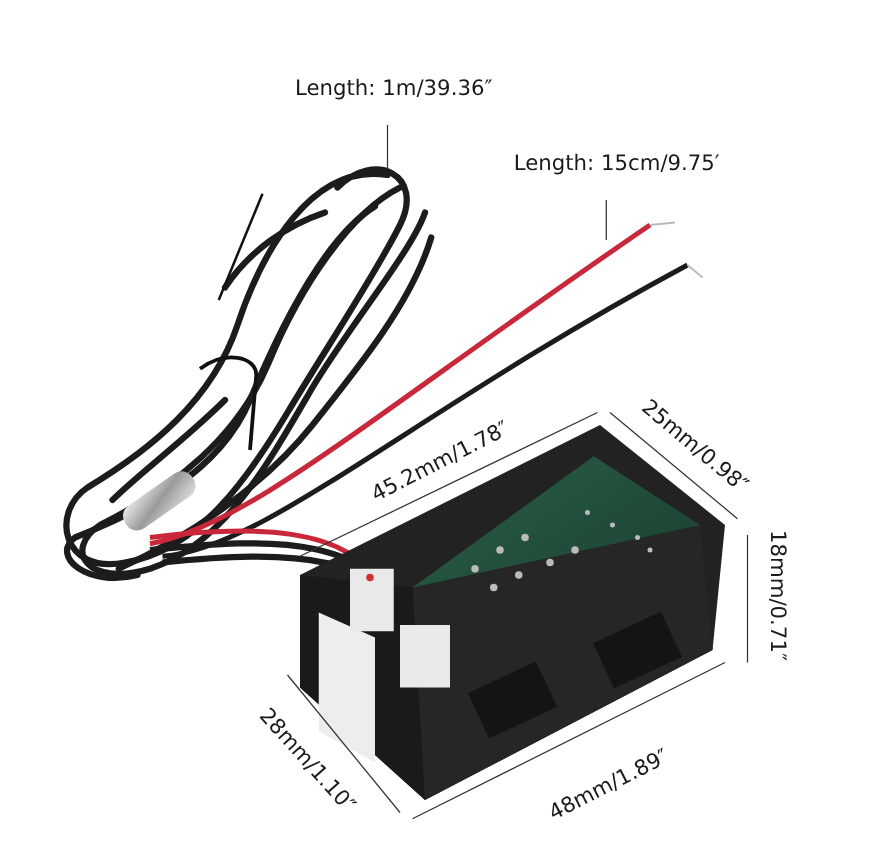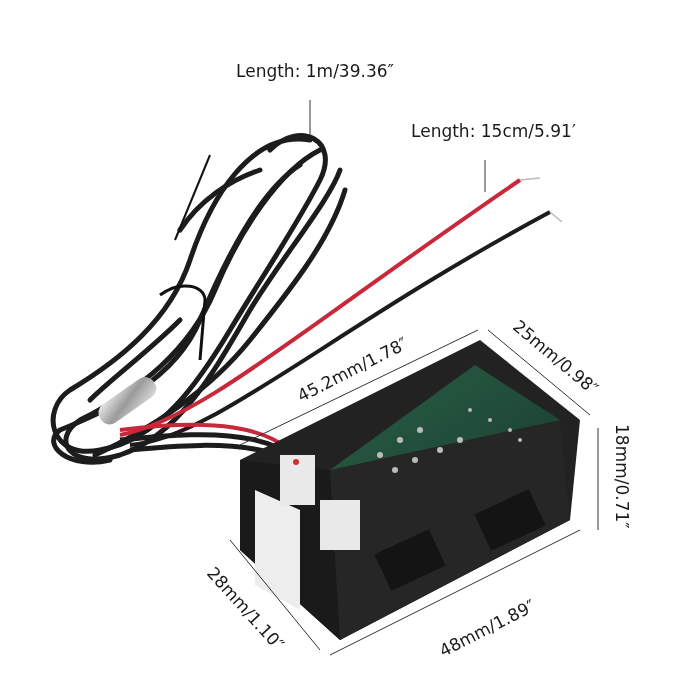--- a/index.html
+++ b/index.html
@@ -85,19 +85,19 @@
       <line x1="485" y1="160" x2="485" y2="192"></line>
       <line x1="240" y1="445" x2="478" y2="330"></line>
       <line x1="488" y1="330" x2="590" y2="415"></line>
       <line x1="598" y1="428" x2="598" y2="530"></line>
       <line x1="230" y1="540" x2="320" y2="650"></line>
       <line x1="330" y1="655" x2="580" y2="530"></line>
     </g>
   </svg>
 
   <div class="label lbl-h" style="left:236px; top:61px;">Length: 1m/39.36″</div>
-  <div class="label lbl-h" style="left:411px; top:121px;">Length: 15cm/5.91′</div>
+  <div class="label lbl-h" style="left:411px; top:121px;">Length: 15cm/9.75′</div>
   <div class="label lbl-d" style="left:294px; top:388px; transform: rotate(-27deg);">45.2mm/1.78″</div>
   <div class="label lbl-d" style="left:522px; top:316px; transform: rotate(40deg);">25mm/0.98″</div>
   <div class="label lbl-d" style="left:632px; top:424px; transform: rotate(90deg);">18mm/0.71″</div>
   <div class="label lbl-d" style="left:218px; top:563px; transform: rotate(48deg);">28mm/1.10″</div>
   <div class="label lbl-d" style="left:436px; top:643px; transform: rotate(-27deg);">48mm/1.89″</div>
 </div>
 
 </body></html>

